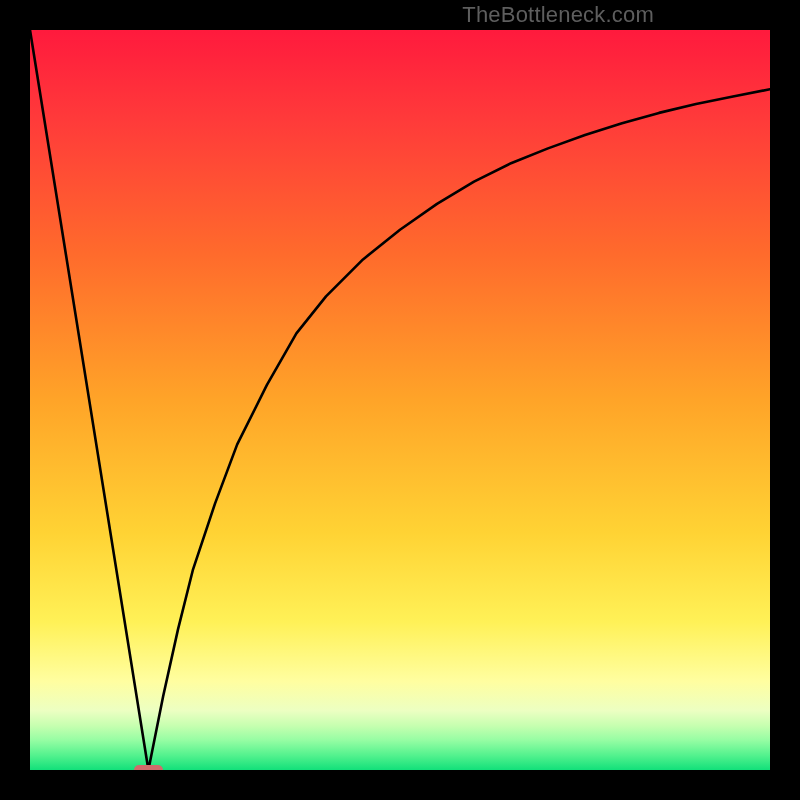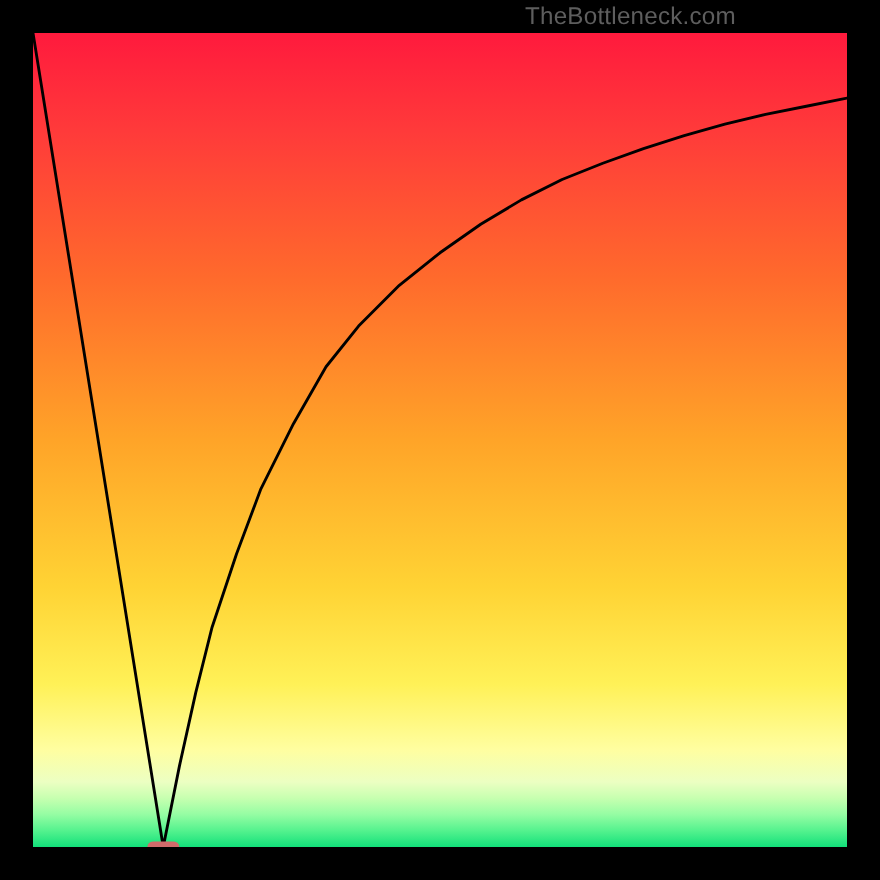--- a/index.html
+++ b/index.html
@@ -9,21 +9,20 @@
     height: 800px;
     overflow: hidden;
     background: #000;
     font-family: Arial, Helvetica, sans-serif;
   }
   .frame {
     position: relative;
     width: 664px;
     height: 800px;
     background: #000;
-    padding-left: 15px;
   }
   .watermark {
     position: absolute;
     top: 2px;
     right: 10px;
     color: #5e5e5e;
     font-size: 22px;
     font-weight: 500;
     letter-spacing: 0.2px;
     z-index: 10;

